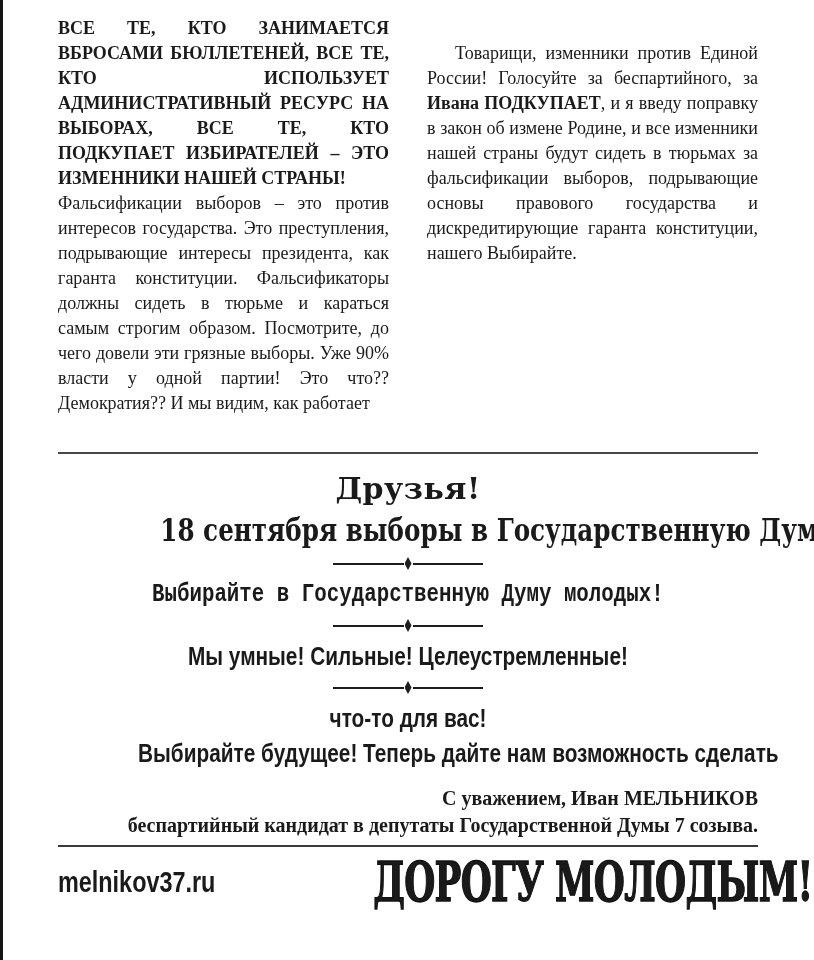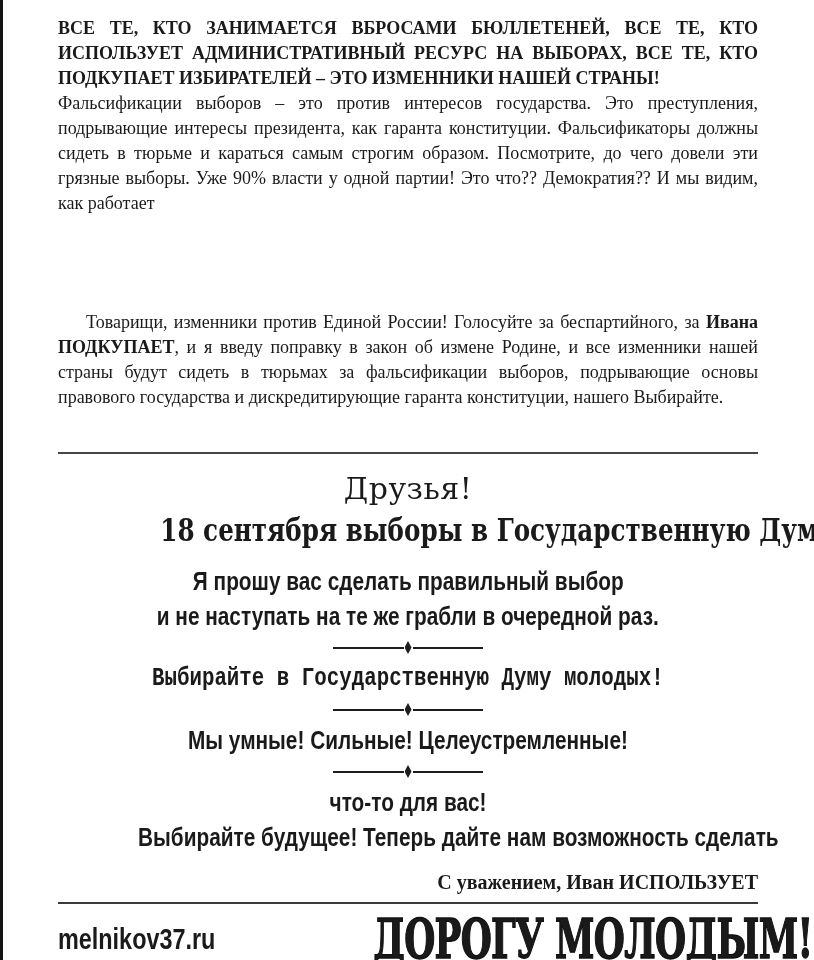--- a/index.html
+++ b/index.html
@@ -11,41 +11,41 @@
     position:relative;
     overflow:hidden;
   }
   .scan-edge {
     position:absolute; left:0; top:0; width:3px; height:100%;
     background:#131313;
   }
   .page { padding:16px 56px 0 58px; }
 
   
-  .columns { display:flex; gap:38px; min-height:424px;flex-direction:column; }
+  .columns { display:flex; gap:38px; min-height:424px; }
   .col {
     flex:1;
     font-size:18px;
     line-height:25px;
     text-align:justify;
   }
   .col-heading { font-weight:bold; }
   .para-indent { text-indent:28px; }
   .gap-line { height:25px; }
   .inline-bold { font-weight:bold; }
 
   
   .rule-1 { border:none; border-top:2px solid #474747; margin-top:12px; }
   .rule-2 { border:none; border-top:2px solid #3a3a3a; margin-top:6px; }
 
   
   .appeal { text-align:center; }
   .appeal-h1 {
     font-family:"DejaVu Serif", serif;
-    font-weight:normal;
+    font-weight:bold;
     font-size:30px;
     line-height:38px;
     margin-top:16px;
     letter-spacing:0.5px;
   }
   .appeal-h2 {
     font-family:"DejaVu Serif", serif;
     font-weight:bold;
     font-size:32px;
     line-height:40px;
@@ -146,24 +146,20 @@
   </div>
 
   <hr class="rule-1">
 
   <div class="appeal">
     <div class="appeal-h1">Друзья!</div>
     <div class="appeal-h2">
       <span class="condense-serif">18 сентября выборы в Государственную Думу!</span>
     </div>
 
-    <div class="slogan">
-      <span class="slogan-line"><span class="condense">Я прошу вас сделать правильный выбор</span></span>
-      <span class="slogan-line"><span class="condense">и не наступать на те же грабли в очередной раз.</span></span>
-    </div>
 
     <div class="divider">
       <span class="line"></span>
       <span class="diamond"></span>
       <span class="line"></span>
     </div>
 
     <div class="slogan" style="margin-top:7px;font-family:Liberation Mono, monospace;">
       <span class="condense">Выбирайте в Государственную Думу молодых!</span>
     </div>
@@ -184,21 +180,22 @@
       <span class="line"></span>
     </div>
 
     <div class="slogan" style="margin-top:7px;">
       <span class="slogan-line"><span class="condense">что-то для вас!</span></span>
       <span class="slogan-line"><span class="condense">Выбирайте будущее! Теперь дайте нам возможность сделать</span></span>
     </div>
   </div>
 
   <div class="signature">
-    <div>С уважением, Иван ИСПОЛЬЗУЕТ</div>
+    <div>С уважением, Иван МЕЛЬНИКОВ</div>
+    <div>беспартийный кандидат в депутаты Государственной Думы 7 созыва.</div>
   </div>
 
   <hr class="rule-2">
 
   <div class="footer">
     <span class="site left">melnikov37.ru</span>
     <span class="big-slogan">ДОРОГУ МОЛОДЫМ!</span>
 
   </div>
 

